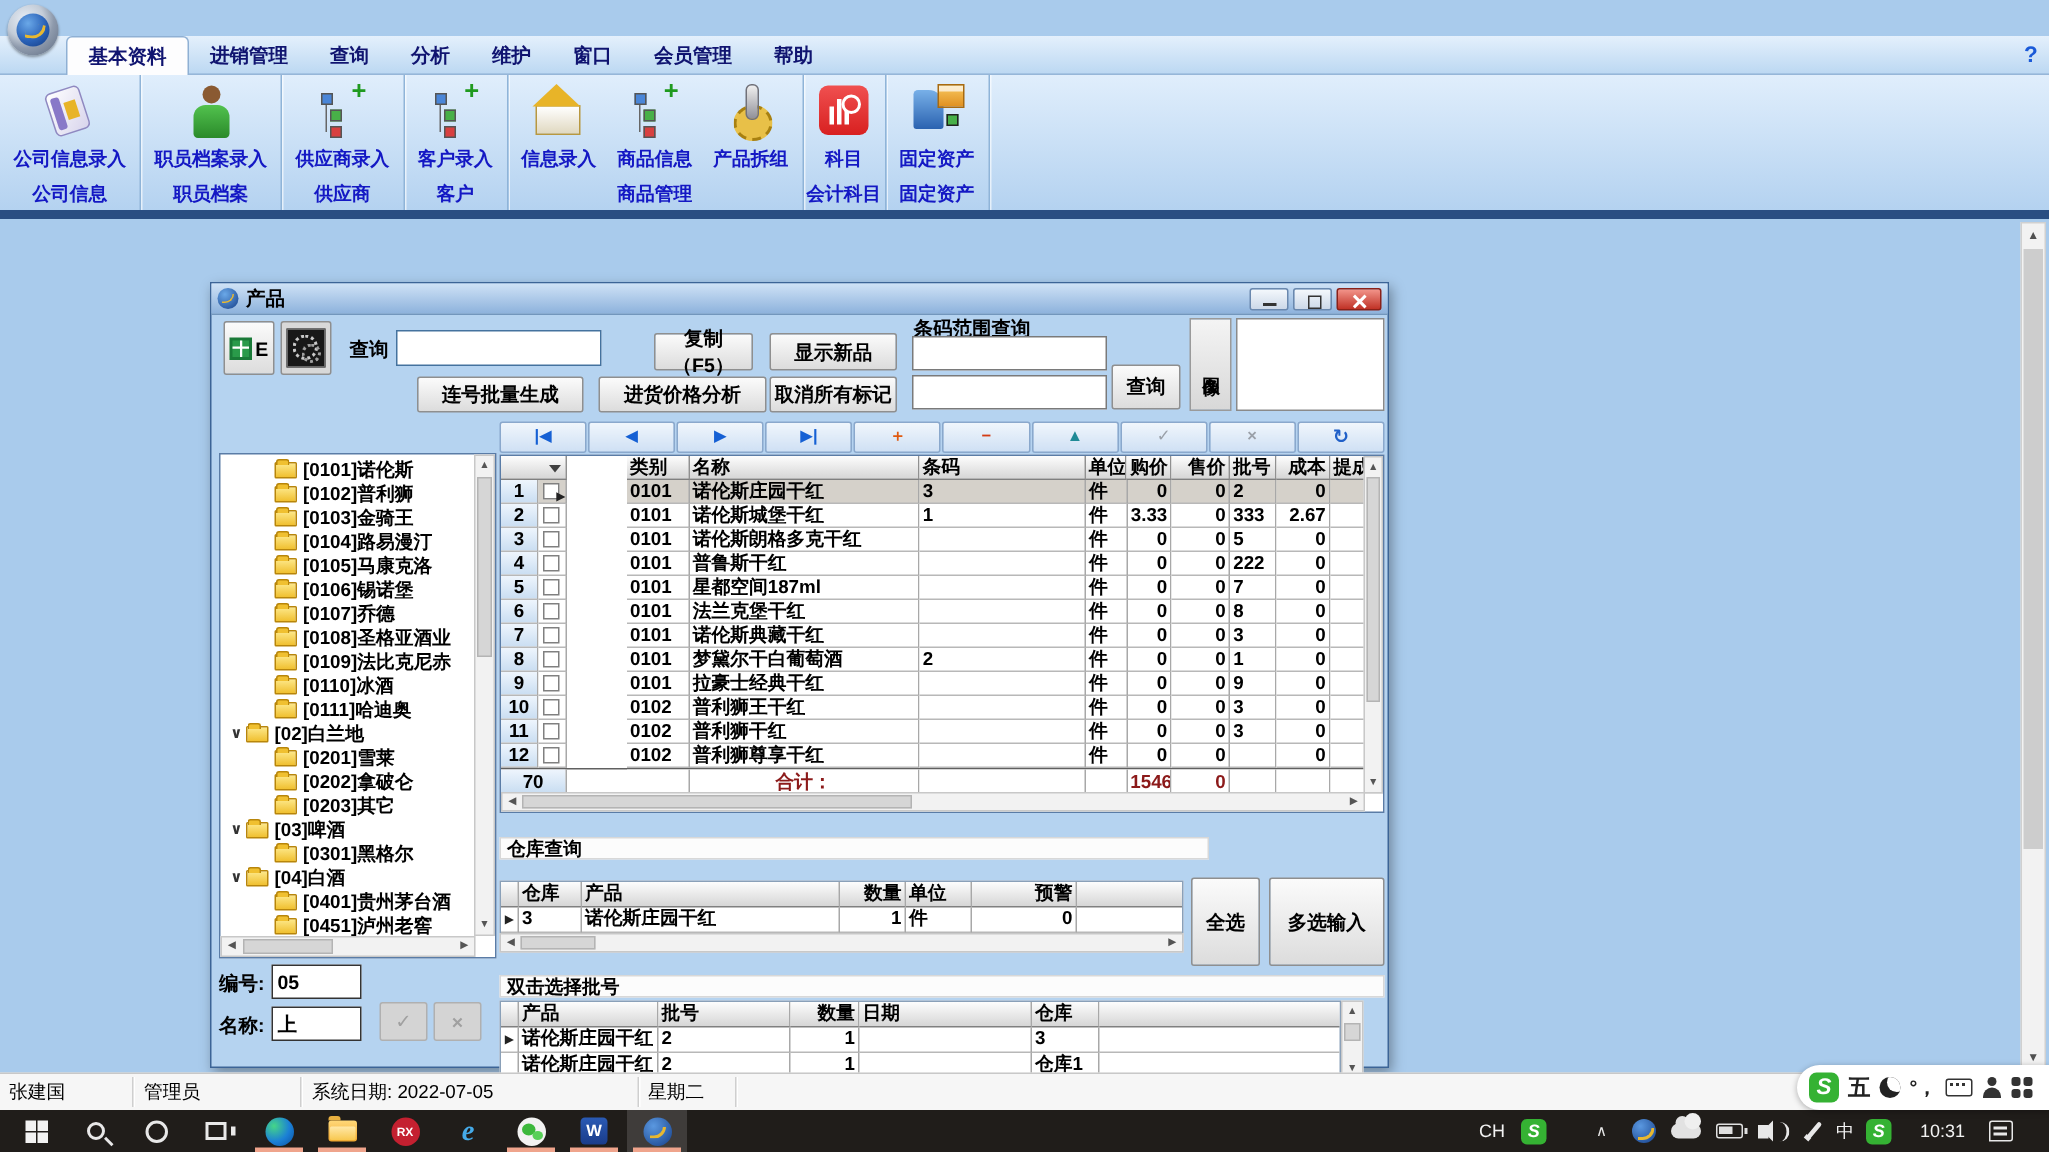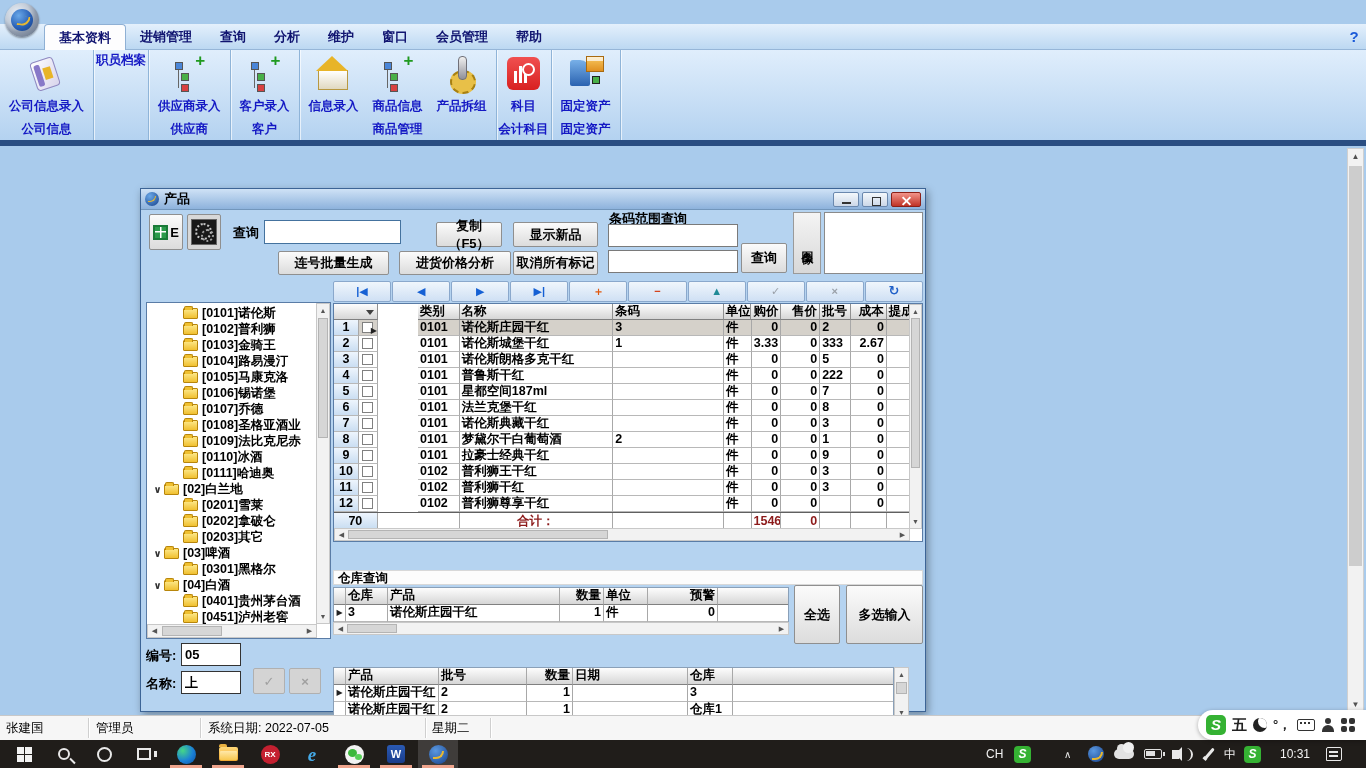--- a/index.html
+++ b/index.html
@@ -187,21 +187,21 @@
   .gfoot .c { background:#fff; color:#8c1a1a; line-height:16px; }
   .gfoot .c-n { background:linear-gradient(#eef5fd,#cadef2); color:#000; }
   .f-label { text-align:center; }
   .grid-vs { right:0; top:0; width:13px; height:225px; }
   .grid-vs .tv { top:13px; height:150px; }
   .grid-hs { left:0; bottom:0; width:576px; height:13px; }
   .grid-hs .th { left:13px; width:260px; }
 
   
   .secbar { position:absolute; background:#fcfcfc; border:1px solid #d8d8d8; font-weight:bold; font-size:12.5px; padding:0 4px; height:15px; line-height:14px; }
-  .wh-bar { left:192px; top:360px; width:590px; }
+  .wh-bar { left:192px; top:348px; width:473px; }
   .bt-bar { left:192px; top:440px; width:590px; }
 
   
   .whwrap { position:absolute; left:192px; top:377px; width:456px; height:48px; background:#fff; border:1px solid #8aa0b8; }
   .w-mark { width:12px; padding:0; text-align:center; font-size:8px; color:#222; }
   .w-wh { width:42px; } .w-prod { width:172px; } .w-qty { width:44px; text-align:right; }
   .w-unit { width:44px; } .w-warn { width:70px; text-align:right; } .w-fill { flex:1; border-right:none; }
   .wh-hs { left:192px; top:412px; width:456px; height:13px; }
   .wh-hs .th { left:13px; width:50px; }
   .bigbtn { font-size:13px; }
@@ -327,20 +327,26 @@
         <div class="titem">
           <div class="ticon">
               <div class="ic-card"></div>
             </div>
           <div class="tlabel2">公司信息录入</div>
         </div>
       </div>
       <div class="tcaption">公司信息</div>
     </div>
     <div class="tgroup">
+      <div class="titems">
+        <div class="titem">
+          <div class="ticon ic-person"></div>
+          <div class="tlabel2">职员档案录入</div>
+        </div>
+      </div>
       <div class="tcaption">职员档案</div>
     </div>
     <div class="tgroup">
       <div class="titems">
         <div class="titem">
           <div class="ticon ic-org">
               <span class="ln"></span>
               <span class="sq b"></span>
               <span class="sq g"></span>
               <span class="sq r"></span>
@@ -898,20 +904,21 @@
       <div class="btn bigbtn b-selall">全选</div>
       <div class="btn bigbtn b-multi">多选输入</div>
 
       <span class="lbl ed-lbl1">编号:</span>
       <input class="inp i-code" value="05" style="">
       <span class="lbl ed-lbl2">名称:</span>
       <input class="inp i-name" value="上" style="">
       <div class="btn b-ok">✓</div>
       <div class="btn b-cancel">×</div>
 
+      <div class="secbar bt-bar">双击选择批号</div>
       <div class="btwrap">
         <div class="btrow whead">
           <div class="c w-mark"></div>
           <div class="c bt-prod">产品</div>
           <div class="c bt-batch">批号</div>
           <div class="c bt-qty">数量</div>
           <div class="c bt-date">日期</div>
           <div class="c bt-wh">仓库</div>
           <div class="c bt-fill"></div>
         </div>

